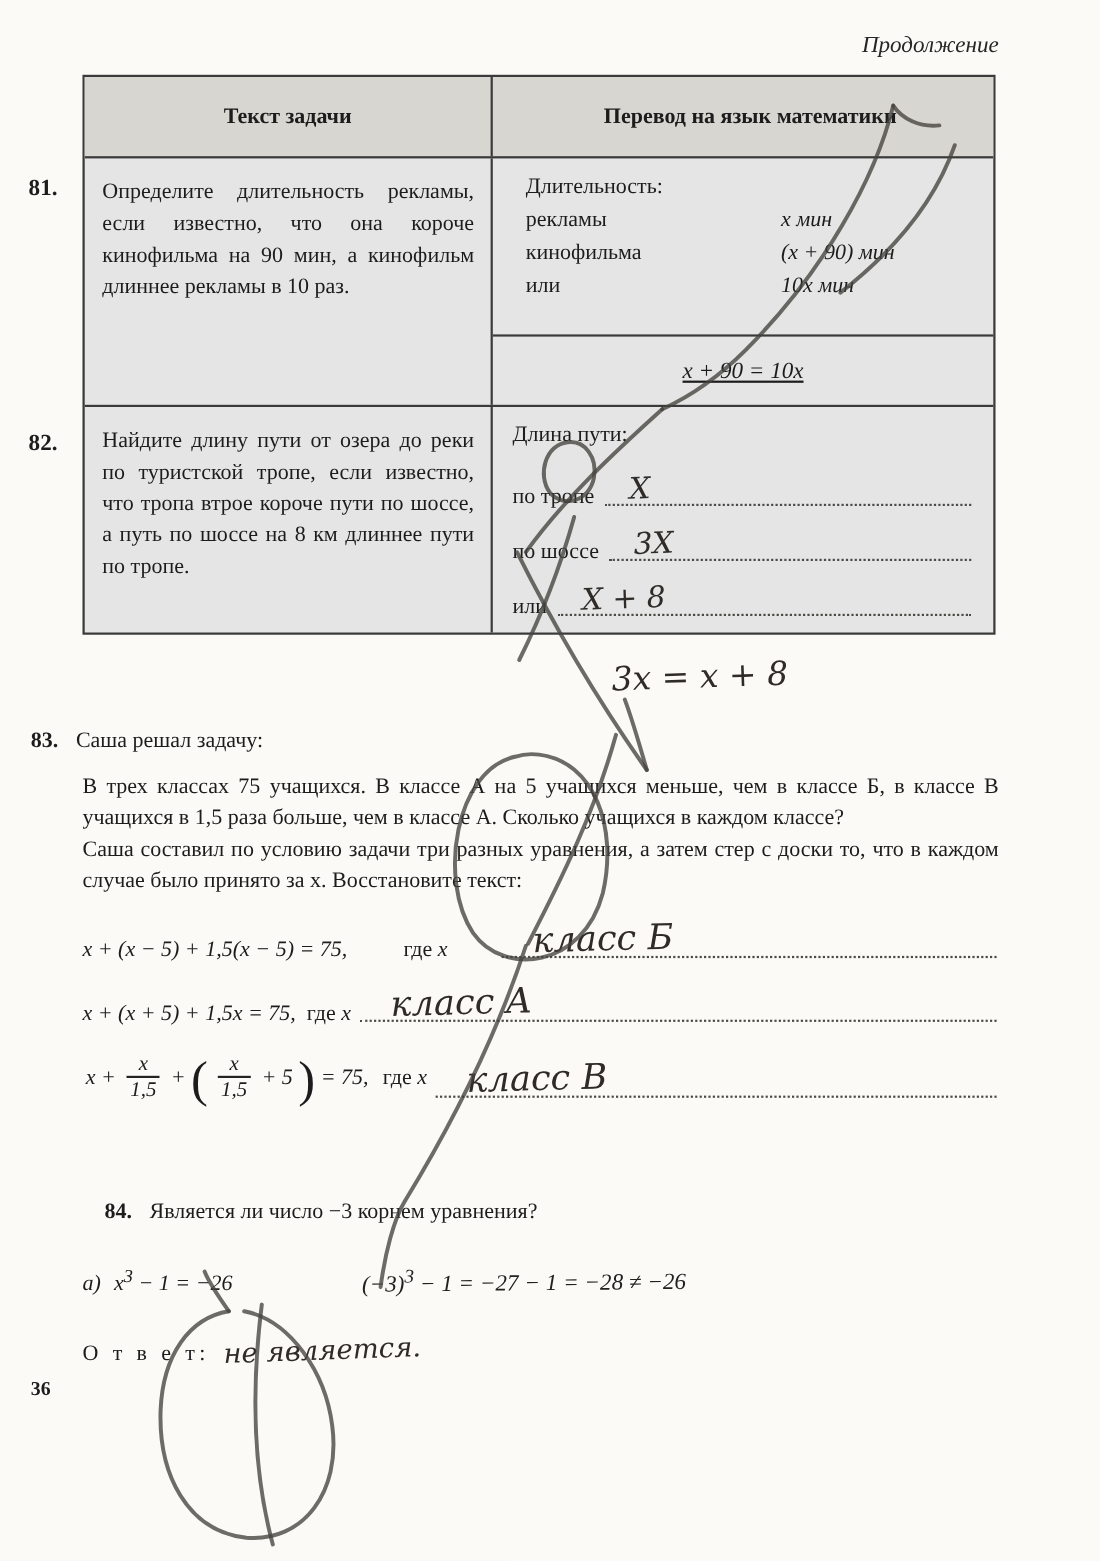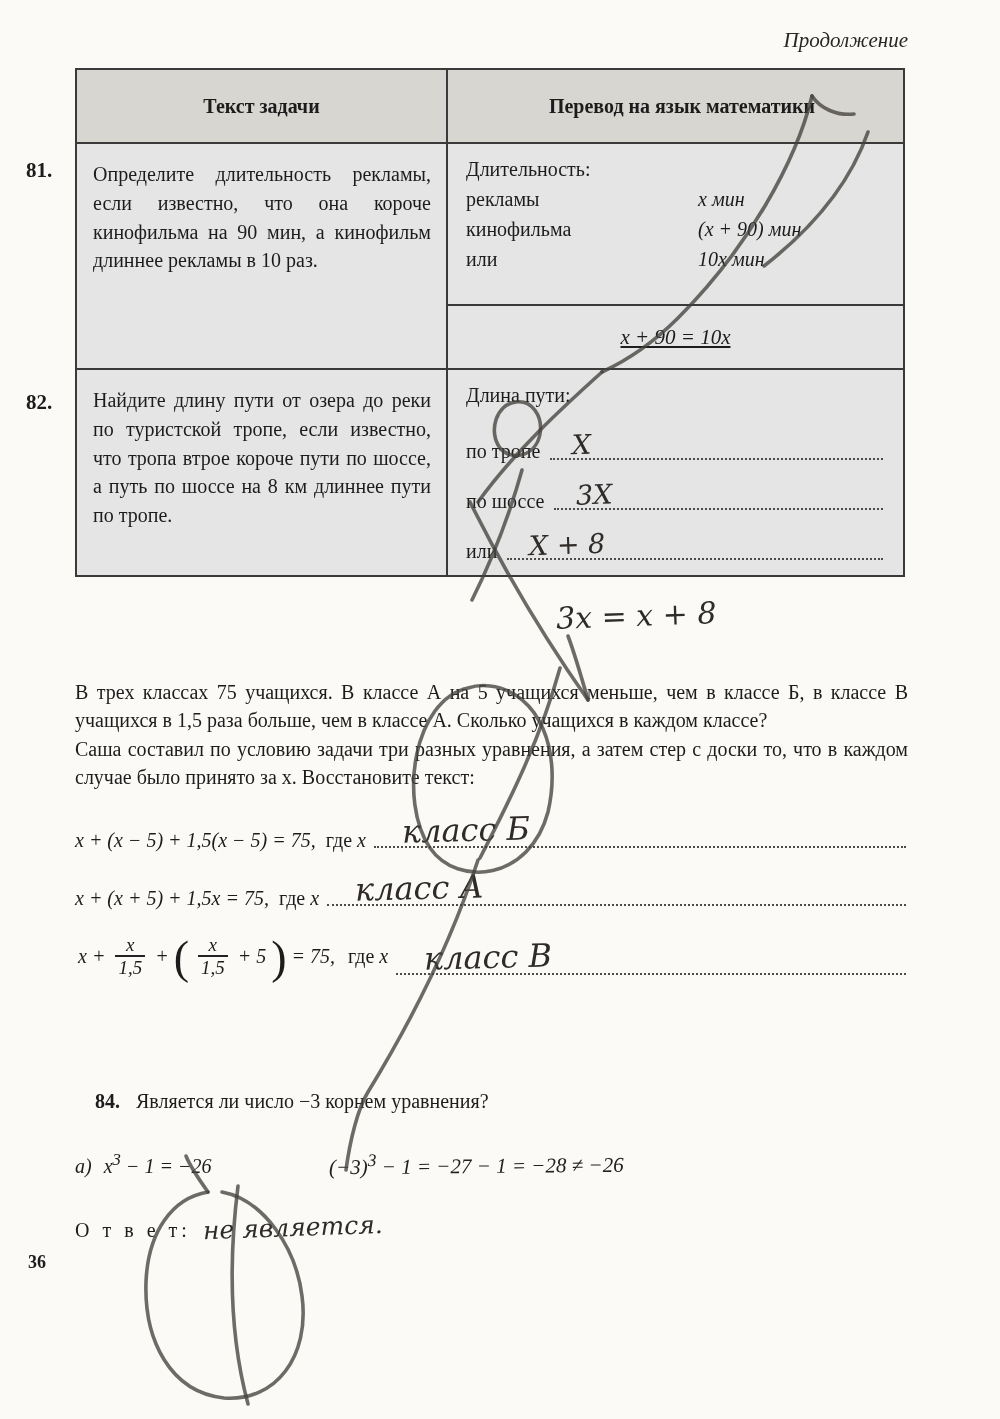--- a/index.html
+++ b/index.html
@@ -25,21 +25,21 @@
   .thead{display:flex;background:#d8d6d1;border-bottom:2px solid #3a3a3a;}
   .th{display:flex;align-items:center;justify-content:center;
       font-weight:bold;font-size:20px;height:72px;box-sizing:border-box;text-align:center;}
   .th1{width:371px;border-right:2px solid #3a3a3a;}
   .th2{flex:1;margin-left:13px;}
   .trow{display:flex;}
   .trow.first{border-bottom:2px solid #3a3a3a;}
   .cell-left{width:371px;border-right:2px solid #3a3a3a;box-sizing:border-box;
       padding:16px 15px 32px 16px;font-size:20px;line-height:1.44;text-align:justify;}
   .cell-right{flex:1;display:flex;flex-direction:column;box-sizing:border-box;}
-  .cr-upper{padding:14px 18px 10px 18px;min-height:160px;box-sizing:border-box;}
+  .cr-upper{padding:14px 18px 10px 30px;min-height:160px;box-sizing:border-box;}
   .cr-title{font-size:20px;margin-bottom:6px;}
   .cr-line{display:flex;font-size:20px;margin-top:7px;}
   .cr-label{width:232px;}
   .cr-value{font-style:italic;}
   .cr-divider{border-top:2px solid #3a3a3a;}
   .cr-lower{height:62px;display:flex;align-items:center;justify-content:center;
       font-style:italic;font-size:21px;text-decoration:underline;}
   .cell-right.single{padding:14px 18px 12px 18px;}
   .fill-line{display:flex;align-items:flex-end;font-size:20px;margin-top:22px;}
   .fill-label{white-space:nowrap;}
@@ -55,21 +55,21 @@
     position:absolute;left:556px;top:598px;font-size:30px;
     transform:rotate(-2deg);white-space:nowrap;
   }
   
   .p83{position:absolute;left:28px;top:662px;width:880px;font-size:20px;}
   .p-numline{display:flex;}
   .p-num{font-weight:bold;margin-right:16px;}
   .p83 .para{margin-left:47px;width:833px;text-align:justify;line-height:1.42;box-sizing:border-box;}
   .para1{margin-top:16px;}
   .eq-row{display:flex;align-items:flex-end;margin-left:47px;width:833px;box-sizing:border-box;}
-  .eq1{margin-top:30px;}
+  .eq1{margin-top:30px;gap:41px;}
   .eq2{margin-top:28px;}
   .eq3{margin-top:24px;align-items:center;}
   .formula{font-style:italic;font-size:20px;white-space:nowrap;}
   .where{font-size:20px;white-space:nowrap;margin-left:10px;}
   .where .var{font-style:italic;}
   .ans-dots{flex:1;border-bottom:2px dotted #4d4b48;margin:0 2px 4px 8px;
       position:relative;height:1.2em;}
   .eq3 .ans-dots{align-self:flex-end;}
   .ans-hand{position:absolute;left:28px;bottom:-3px;font-size:32px;
       transform:rotate(-1.5deg);white-space:nowrap;}
@@ -156,20 +156,24 @@
             <span class="hand fill-hand">X + 8</span>
           </span>
         </div>
       </div>
     </div>
   </div>
 
   <div class="hand eq-below-table">3x = x + 8</div>
 
   <div class="p83">
+    <div class="p-numline">
+      <span class="p-num">83.</span>
+      <span>Саша решал задачу:</span>
+    </div>
     <div class="para para1">В трех классах 75 учащихся. В классе А на 5 учащихся меньше, чем в классе Б, в классе В учащихся в 1,5 раза больше, чем в классе А. Сколько учащихся в каждом классе?</div>
     <div class="para">Саша составил по условию задачи три разных уравнения, а затем стер с доски то, что в каждом случае было принято за x. Восстановите текст:</div>
 
     <div class="eq-row eq1">
       <span class="formula">x + (x − 5) + 1,5(x − 5) = 75,</span>
       <span class="where"><span>где</span> <span class="var">x</span></span>
       <span class="ans-dots">
         <span class="hand ans-hand">класс Б</span>
       </span>
     </div>

